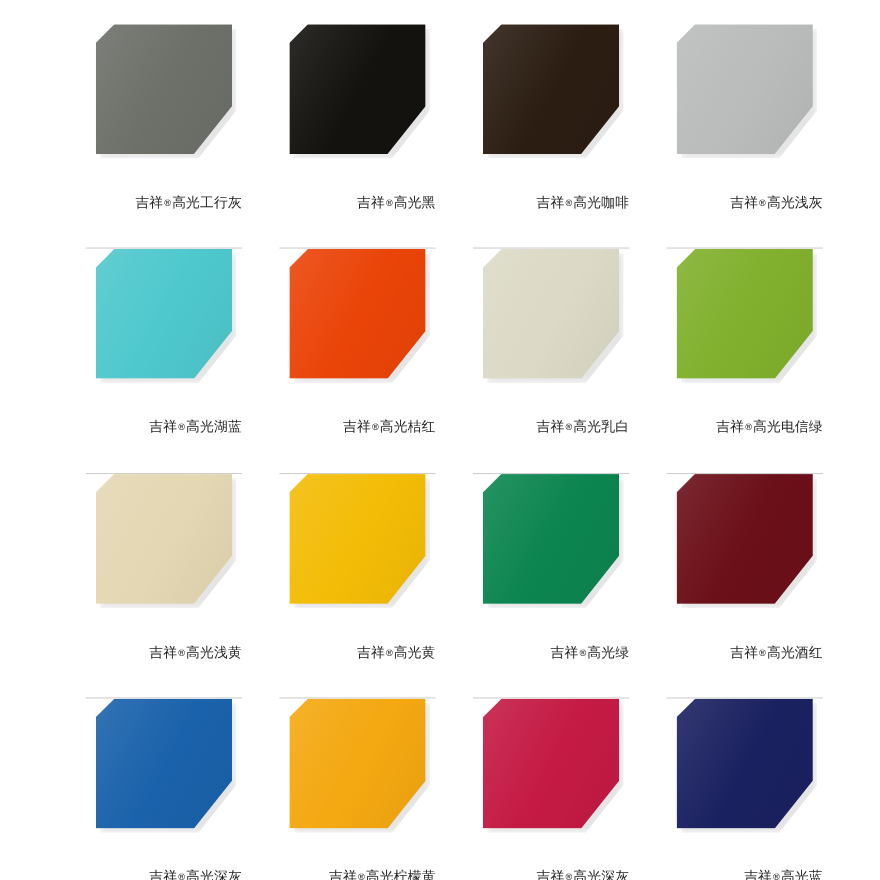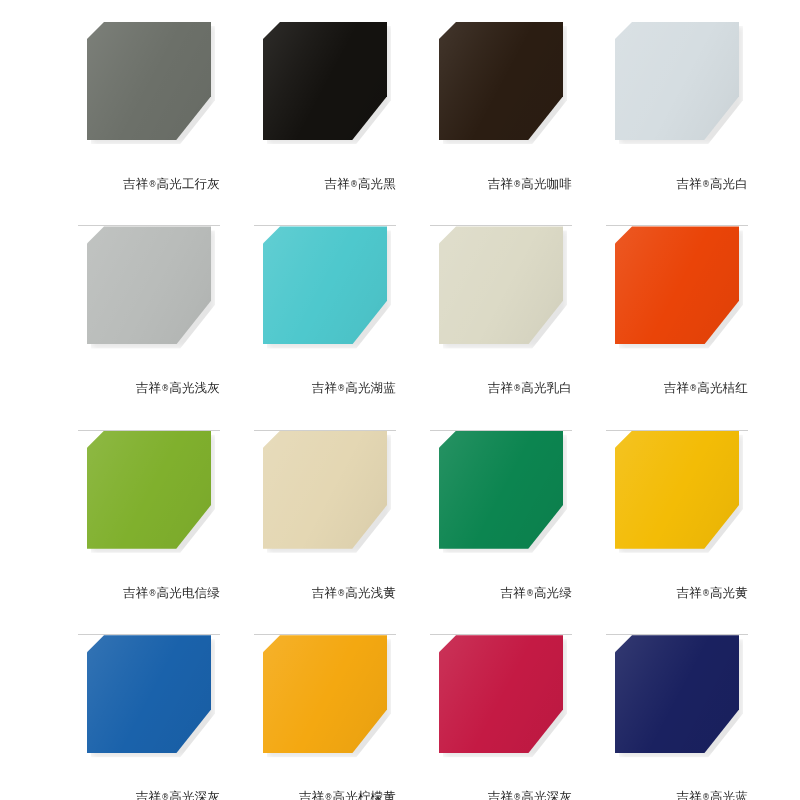--- a/index.html
+++ b/index.html
@@ -130,96 +130,96 @@
         <div class="swatch-shadow"></div>
         <div class="swatch-chip" style="background: rgb(43, 29, 18);"></div>
         <div class="swatch-gloss"></div>
       </div>
       <div class="swatch-label"><span>吉祥</span><span class="reg">®</span><span>高光咖啡</span></div>
       <div class="swatch-rule"></div>
     </div>
     <div class="swatch-cell">
       <div class="swatch-chip-wrap">
         <div class="swatch-shadow"></div>
-        <div class="swatch-chip" style="background: rgb(213, 221, 225);"></div>
-        <div class="swatch-gloss"></div>
-      </div>
-      <div class="swatch-label"><span>吉祥</span><span class="reg">®</span><span>高光白</span></div>
-      <div class="swatch-rule"></div>
-    </div>
-    <div class="swatch-cell">
-      <div class="swatch-chip-wrap">
-        <div class="swatch-shadow"></div>
         <div class="swatch-chip" style="background: rgb(185, 188, 186);"></div>
         <div class="swatch-gloss"></div>
       </div>
       <div class="swatch-label"><span>吉祥</span><span class="reg">®</span><span>高光浅灰</span></div>
       <div class="swatch-rule"></div>
     </div>
     <div class="swatch-cell">
       <div class="swatch-chip-wrap">
         <div class="swatch-shadow"></div>
         <div class="swatch-chip" style="background: rgb(78, 200, 205);"></div>
         <div class="swatch-gloss"></div>
       </div>
       <div class="swatch-label"><span>吉祥</span><span class="reg">®</span><span>高光湖蓝</span></div>
       <div class="swatch-rule"></div>
     </div>
     <div class="swatch-cell">
       <div class="swatch-chip-wrap">
         <div class="swatch-shadow"></div>
+        <div class="swatch-chip" style="background: rgb(234, 68, 8);"></div>
+        <div class="swatch-gloss"></div>
+      </div>
+      <div class="swatch-label"><span>吉祥</span><span class="reg">®</span><span>高光桔红</span></div>
+      <div class="swatch-rule"></div>
+    </div>
+    <div class="swatch-cell">
+      <div class="swatch-chip-wrap">
+        <div class="swatch-shadow"></div>
         <div class="swatch-chip" style="background: rgb(220, 218, 198);"></div>
         <div class="swatch-gloss"></div>
       </div>
       <div class="swatch-label"><span>吉祥</span><span class="reg">®</span><span>高光乳白</span></div>
       <div class="swatch-rule"></div>
     </div>
     <div class="swatch-cell">
       <div class="swatch-chip-wrap">
         <div class="swatch-shadow"></div>
-        <div class="swatch-chip" style="background: rgb(234, 68, 8);"></div>
-        <div class="swatch-gloss"></div>
-      </div>
-      <div class="swatch-label"><span>吉祥</span><span class="reg">®</span><span>高光桔红</span></div>
-      <div class="swatch-rule"></div>
-    </div>
-    <div class="swatch-cell">
-      <div class="swatch-chip-wrap">
-        <div class="swatch-shadow"></div>
         <div class="swatch-chip" style="background: rgb(128, 176, 45);"></div>
         <div class="swatch-gloss"></div>
       </div>
       <div class="swatch-label"><span>吉祥</span><span class="reg">®</span><span>高光电信绿</span></div>
       <div class="swatch-rule"></div>
     </div>
     <div class="swatch-cell">
       <div class="swatch-chip-wrap">
         <div class="swatch-shadow"></div>
         <div class="swatch-chip" style="background: rgb(228, 215, 179);"></div>
         <div class="swatch-gloss"></div>
       </div>
       <div class="swatch-label"><span>吉祥</span><span class="reg">®</span><span>高光浅黄</span></div>
       <div class="swatch-rule"></div>
     </div>
     <div class="swatch-cell">
       <div class="swatch-chip-wrap">
         <div class="swatch-shadow"></div>
+        <div class="swatch-chip" style="background: rgb(243, 188, 6);"></div>
+        <div class="swatch-gloss"></div>
+      </div>
+      <div class="swatch-label"><span>吉祥</span><span class="reg">®</span><span>高光黄</span></div>
+      <div class="swatch-rule"></div>
+    </div>
+    <div class="swatch-cell">
+      <div class="swatch-chip-wrap">
+        <div class="swatch-shadow"></div>
         <div class="swatch-chip" style="background: rgb(12, 133, 80);"></div>
         <div class="swatch-gloss"></div>
       </div>
       <div class="swatch-label"><span>吉祥</span><span class="reg">®</span><span>高光绿</span></div>
       <div class="swatch-rule"></div>
     </div>
     <div class="swatch-cell">
       <div class="swatch-chip-wrap">
         <div class="swatch-shadow"></div>
-        <div class="swatch-chip" style="background: rgb(243, 188, 6);"></div>
-        <div class="swatch-gloss"></div>
-      </div>
-      <div class="swatch-label"><span>吉祥</span><span class="reg">®</span><span>高光黄</span></div>
+        <div class="swatch-chip" style="background: rgb(107, 15, 24);"></div>
+        <div class="swatch-gloss"></div>
+      </div>
+      <div class="swatch-label"><span>吉祥</span><span class="reg">®</span><span>高光酒红</span></div>
       <div class="swatch-rule"></div>
     </div>
     <div class="swatch-cell">
       <div class="swatch-chip-wrap">
         <div class="swatch-shadow"></div>
         <div class="swatch-chip" style="background: rgb(26, 98, 171);"></div>
         <div class="swatch-gloss"></div>
       </div>
       <div class="swatch-label"><span>吉祥</span><span class="reg">®</span><span>高光深灰</span></div>
       <div class="swatch-rule"></div>

